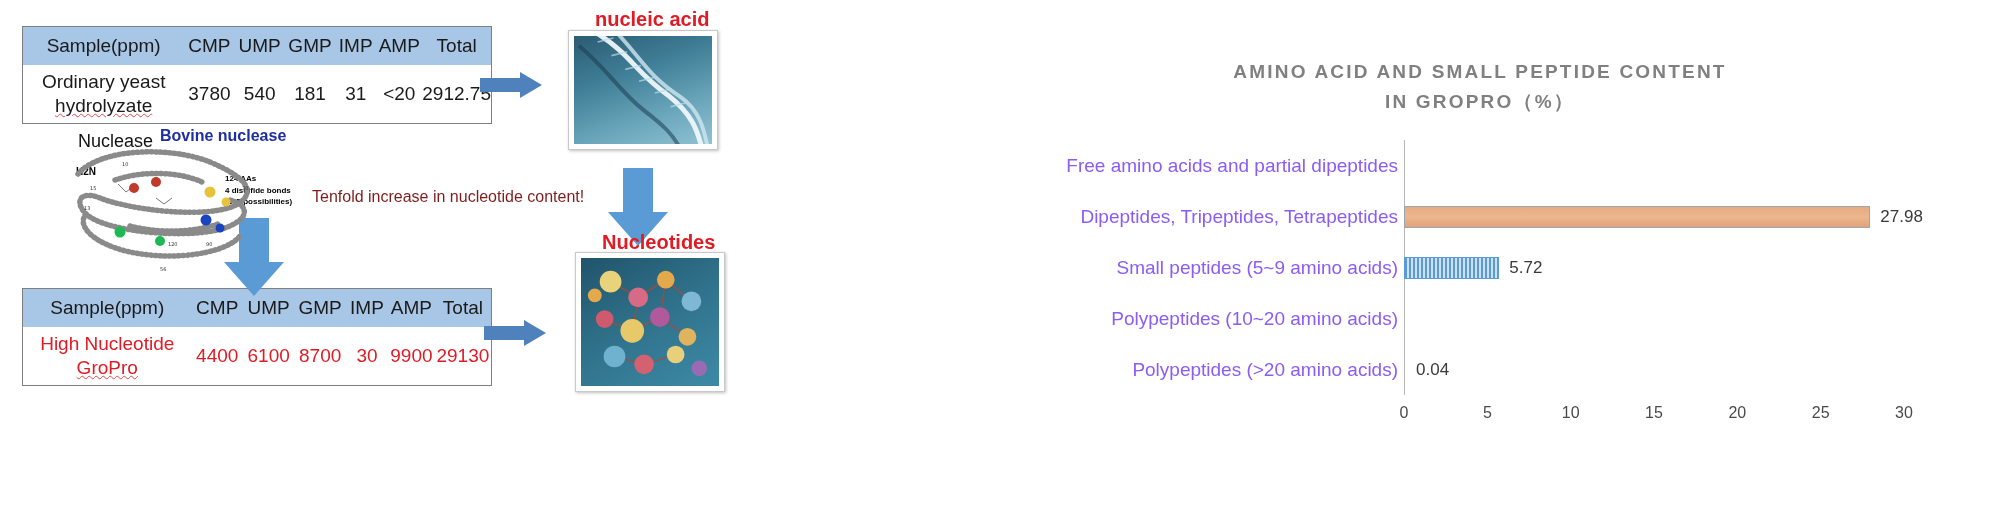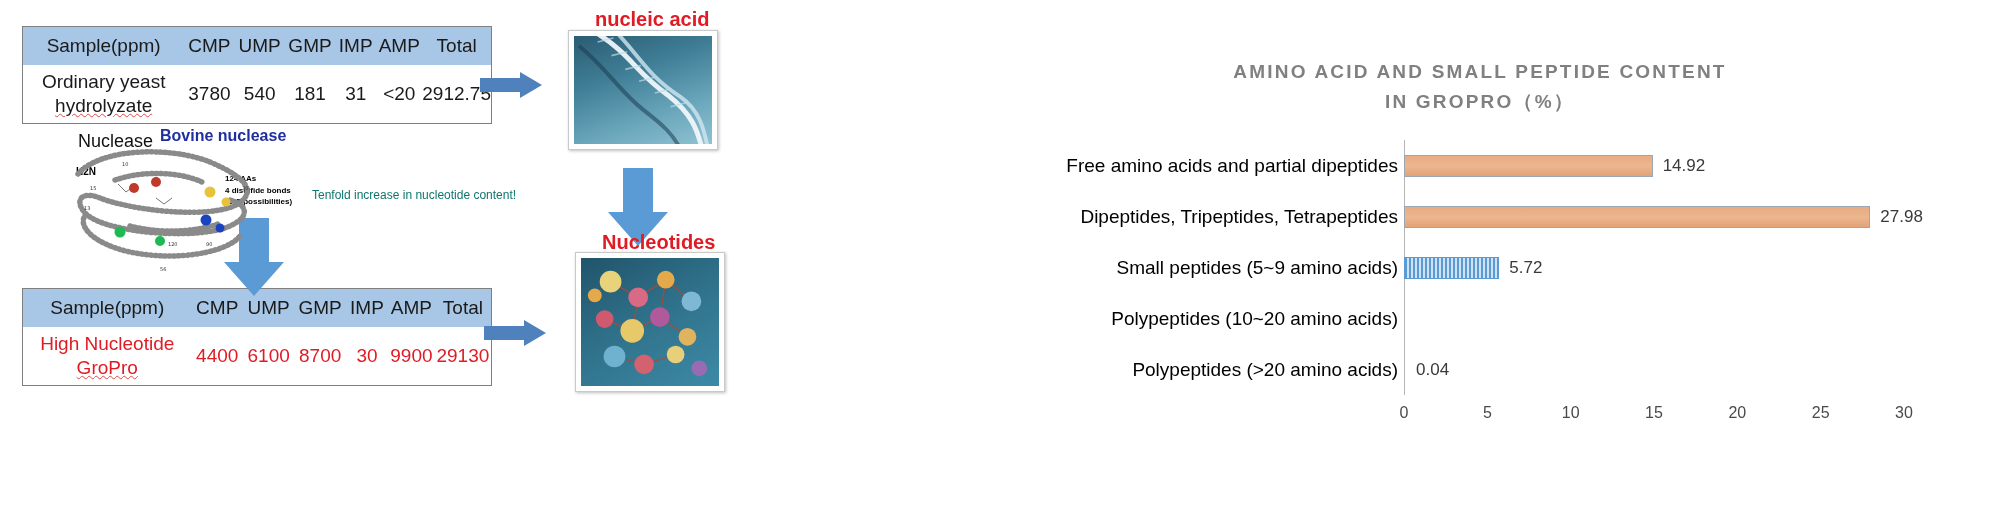--- a/index.html
+++ b/index.html
@@ -95,22 +95,22 @@
 
   .helix { position:absolute; left:0; top:0; width:100%; height:100%; }
 
   .label-red {
     position:absolute; color:#e01b24; font-size:20px; font-weight:600;
     white-space:nowrap;
   }
   #label-nucleic-acid { left:595px; top:8px; }
   #label-nucleotides  { left:602px; top:231px; }
   #label-tenfold {
-    position:absolute; left:312px; top:188px; color:#0f766e;
-    font-size:12px; font-weight:400; white-space:nowrap;
+    position:absolute; left:312px; top:188px; color:#7f1d1d;
+    font-size:16px; font-weight:400; white-space:nowrap;
   }
 
   #label-nuclease {
     position:absolute; left:78px; top:131px; font-size:18px; color:#111;
     white-space:nowrap;
   }
   #label-bovine-nuclease {
     position:absolute; left:160px; top:127px; font-size:16px; color:#1f2fa0;
     font-weight:700; white-space:nowrap;
   }
@@ -130,21 +130,21 @@
   #chart-title {
     position:absolute; left:0; top:57px; width:1040px;
     text-align:center; color:#808080; font-size:19px;
     font-weight:700; letter-spacing:2.2px; line-height:1.6;
   }
 
   #chart-plot { position:absolute; left:0; top:140px; width:1040px; height:300px; }
 
   .cat-label {
     position:absolute; right:0; width:100%;
-    text-align:right; font-size:19px; color:#000000;
+    text-align:right; font-size:19px; color:#8b5cf6;
     white-space:nowrap; transform:translateY(-50%);
   }
   #cat-col { position:absolute; left:0; top:0; width:438px; height:255px; }
 
   #bars-col { position:absolute; left:444px; top:0; right:0; height:255px; }
   #axis-line {
     position:absolute; left:444px; top:0; width:1px; height:255px; background:#b6b6b6;
   }
 
   .bar-row { position:absolute; left:0; height:51px; width:100%; }
@@ -361,24 +361,20 @@
   <div id="chart-plot">
     <div id="cat-col">
         <div class="cat-label" style="top: 25.5px;">Free amino acids and partial dipeptides</div>
         <div class="cat-label" style="top: 76.5px;">Dipeptides, Tripeptides, Tetrapeptides</div>
         <div class="cat-label" style="top: 127.5px; text-align: right;">Small peptides (5~9 amino acids)</div>
         <div class="cat-label" style="top: 178.5px;">Polypeptides (10~20 amino acids)</div>
         <div class="cat-label" style="top: 229.5px;">Polypeptides (&gt;20 amino acids)</div>
       </div>
     <div id="axis-line"></div>
     <div id="bars-col">
-        <div class="bar-row" style="top: 0px;">
-          <div class="bar orange" style="left: 0px; width: 248.667px;"></div>
-          <div class="bar-value" style="left: 258.667px;">14.92</div>
-        </div>
         <div class="bar-row" style="top: 51px;">
           <div class="bar orange" style="left: 0px; width: 466.333px;"></div>
           <div class="bar-value" style="left: 476.333px;">27.98</div>
         </div>
         <div class="bar-row" style="top: 102px;">
           <div class="bar blue" style="left: 0px; width: 95.3333px;"></div>
           <div class="bar-value" style="left: 105.333px;">5.72</div>
         </div>
         <div class="bar-row" style="top: 204px;">
           <div class="bar-value" style="left: 12px;">0.04</div>

